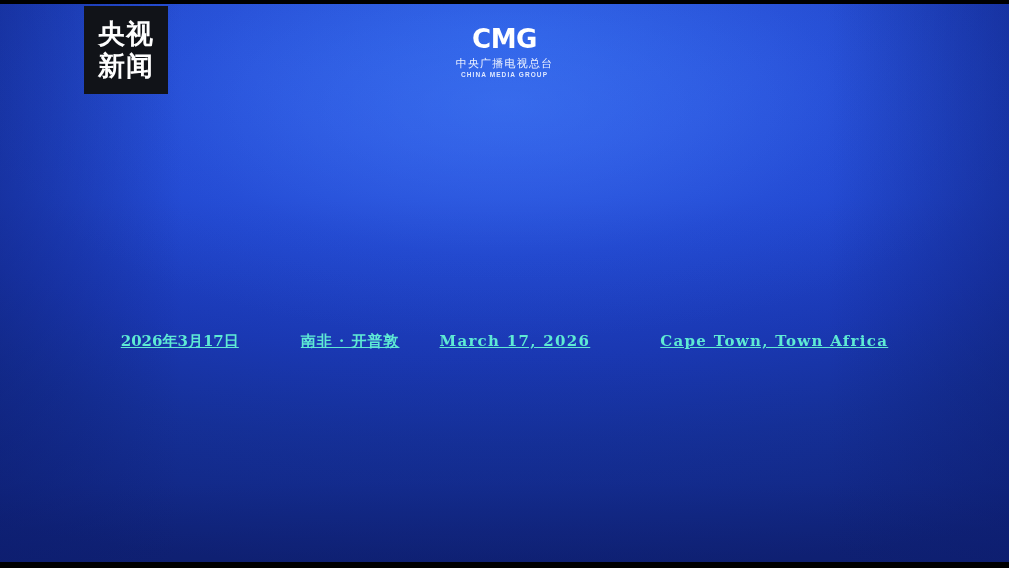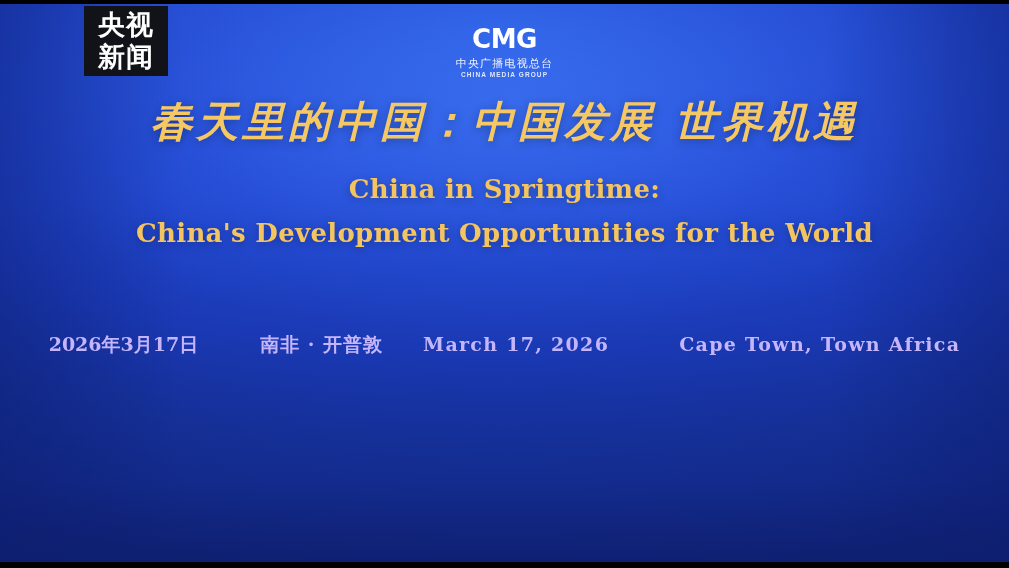--- a/index.html
+++ b/index.html
@@ -51,21 +51,21 @@
     background:
       linear-gradient(to right, rgba(12,28,110,0.40) 0%, rgba(12,28,110,0.0) 18%, rgba(12,28,110,0.0) 82%, rgba(12,28,110,0.40) 100%);
   }
 
   
   .cctv-logo {
     position: absolute;
     left: 84px;
     top: 6px;
     width: 84px;
-    height: 70px;
+    height: 88px;
     background: #111318;
     display: flex;
     flex-direction: column;
     align-items: center;
     justify-content: center;
     z-index: 30;
   }
   .cctv-logo .line {
     color: #ffffff;
     font-family: "DejaVu Sans", "Liberation Sans", sans-serif;
@@ -153,25 +153,26 @@
     position: absolute;
     left: 0;
     right: 0;
     top: 332px;
     display: flex;
     justify-content: center;
     align-items: baseline;
     z-index: 20;
   }
   .meta-item {
-    color: #c4b5fd;
+    color: #5eead4;
     font-family: "DejaVu Serif", "Liberation Serif", serif;
-    font-size: 19px;
+    font-size: 15px;
     font-weight: bold;
     white-space: nowrap;
+    text-decoration: underline;
   }
   .meta-zh-date { margin-right: 62px; letter-spacing: 0px; }
   .meta-zh-city { margin-right: 40px; letter-spacing: 1px; }
   .meta-en-date { margin-right: 70px; letter-spacing: 1.3px; }
   .meta-en-city { letter-spacing: 1.3px; }
 </style>
 </head>
 <body>
 
 <div class="stage">
@@ -189,25 +190,20 @@
   </div>
 
   <div class="cmg">
     <div class="cmg-mark">
       <span class="glyph">CMG</span>
     </div>
     <div class="cmg-zh">中央广播电视总台</div>
     <div class="cmg-en">CHINA MEDIA GROUP</div>
   </div>
 
-  <div class="titles">
-    <div class="title-zh">春天里的中国：中国发展 世界机遇</div>
-    <div class="title-en">China in Springtime:</div>
-    <div class="title-en" style="margin-top:4px;">China's Development Opportunities for the World</div>
-  </div>
 
   <div class="meta-row">
     <div class="meta-item meta-zh-date">2026年3月17日</div>
     <div class="meta-item meta-zh-city">南非 · 开普敦</div>
     <div class="meta-item meta-en-date">March 17, 2026</div>
     <div class="meta-item meta-en-city">Cape Town, Town Africa</div>
   </div>
 
 </div>
 

